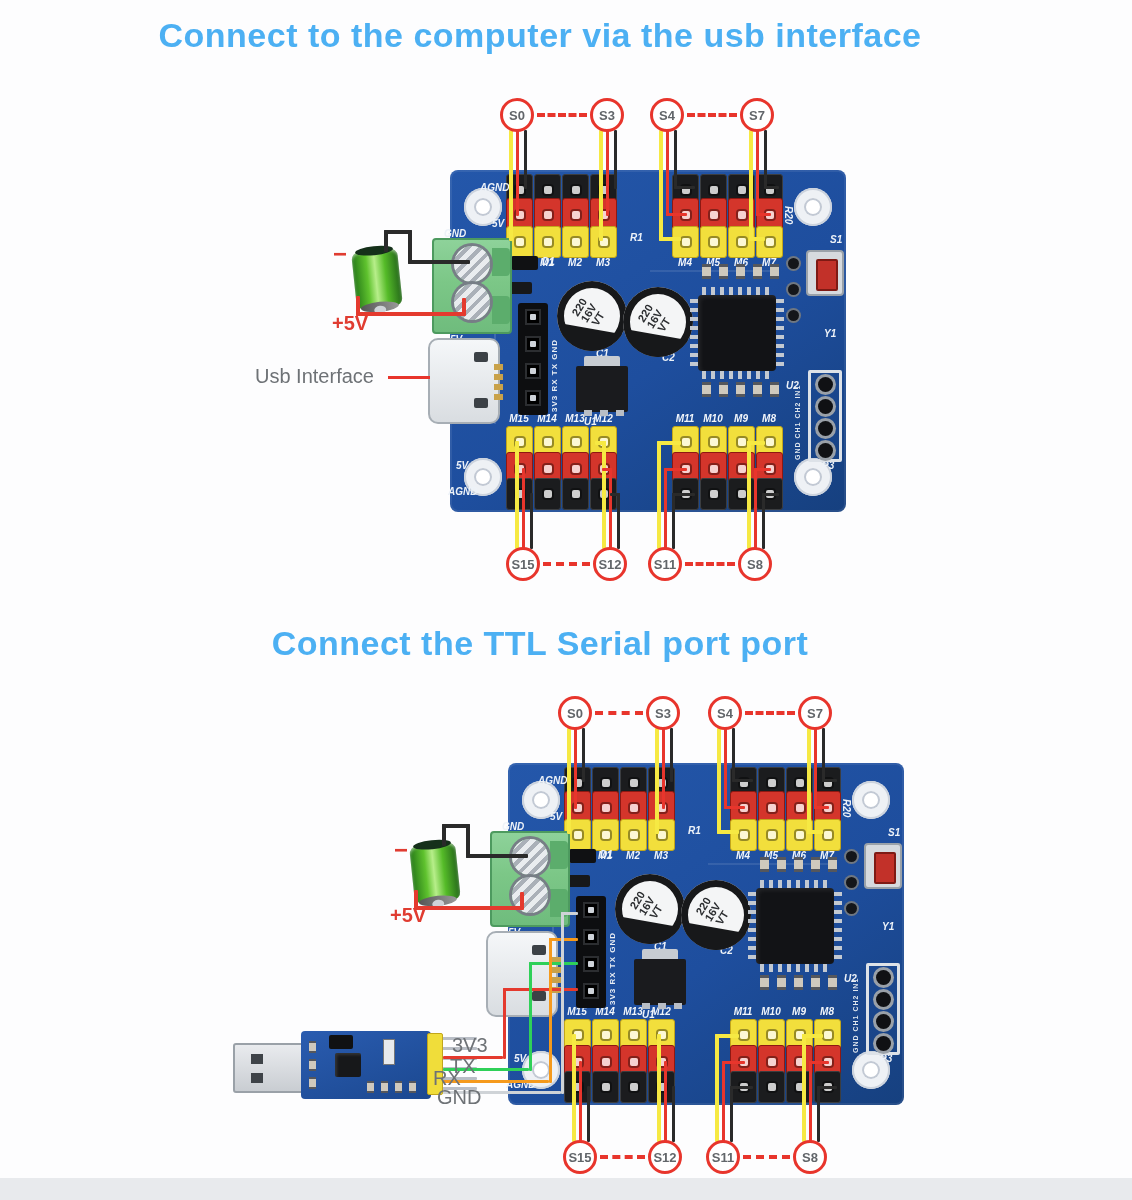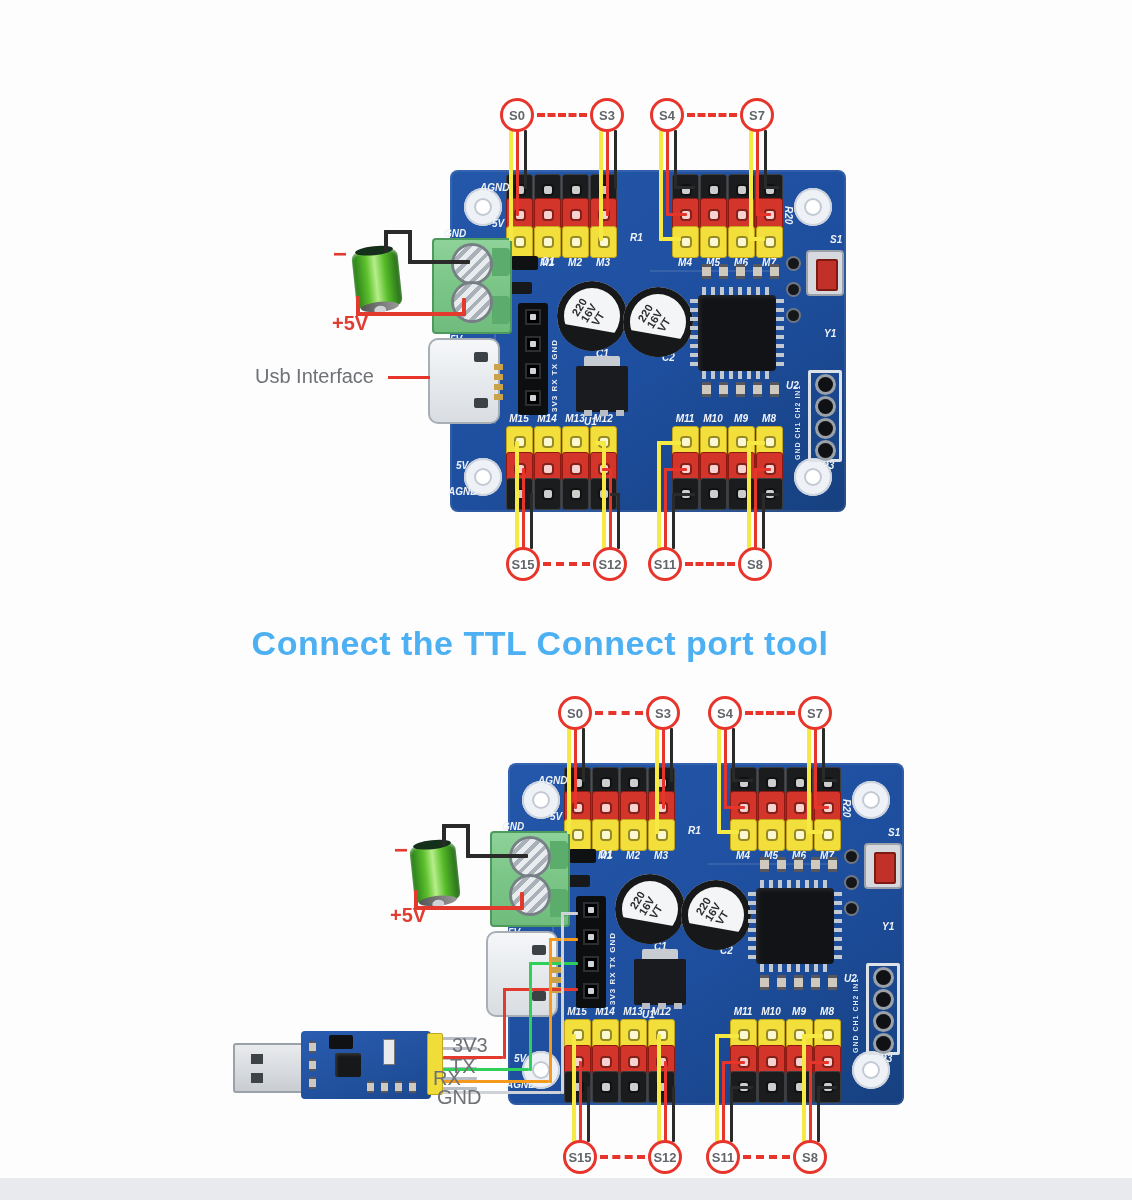--- a/index.html
+++ b/index.html
@@ -503,21 +503,22 @@
       <div class="abs" style="left: 817px; top: 1086px; width: 3px; height: 56px; background: rgb(42, 42, 42); border-radius: 1px;"></div>
       <div class="abs" style="left: 817px; top: 1086px; width: 20px; height: 3px; background: rgb(42, 42, 42); border-radius: 1px;"></div>
       <div class="abs dash" style="left: 600px; top: 1155px; width: 45px; height: 0px;"></div>
       <div class="abs dash" style="left: 743px; top: 1155px; width: 47px; height: 0px;"></div>
       <div class="abs scircle" style="left: 563px; top: 1140px; width: 34px; height: 34px;">S15</div>
       <div class="abs scircle" style="left: 648px; top: 1140px; width: 34px; height: 34px;">S12</div>
       <div class="abs scircle" style="left: 706px; top: 1140px; width: 34px; height: 34px;">S11</div>
       <div class="abs scircle" style="left: 793px; top: 1140px; width: 34px; height: 34px;">S8</div>
     </div>
 
-  <div class="title" style="top: 624px; color: rgb(76, 176, 243);">Connect the  TTL Connect port tool</div>
+  <div class="title" style="top: 16px; color: rgb(76, 176, 243);">Connect to the computer via the usb interface</div>
+  <div class="title" style="top: 624px; color: rgb(76, 176, 243);">Connect the  TTL Serial port port</div>
 
   <div class="anno" style="left: 333px; top: 240px; font-size: 24px; font-weight: bold; color: rgb(224, 60, 49);">−</div>
   <div class="anno" style="left: 332px; top: 312px; font-weight: bold; color: rgb(224, 60, 49);">+5V</div>
   <div class="anno" style="left: 255px; top: 365px; color: rgb(110, 114, 118);">Usb Interface</div>
   <div class="abs" style="left:388px;top:376px;width:42px;height:3px;background:#e8352c;"></div>
 
   <div class="anno" style="left: 394px; top: 836px; font-size: 24px; font-weight: bold; color: rgb(224, 60, 49);">−</div>
   <div class="anno" style="left: 390px; top: 904px; font-weight: bold; color: rgb(224, 60, 49);">+5V</div>
   <div class="anno" style="left: 452px; top: 1034px; color: rgb(110, 114, 118);">3V3</div>
   <div class="anno" style="left: 450px; top: 1055px; color: rgb(110, 114, 118);">TX</div>

